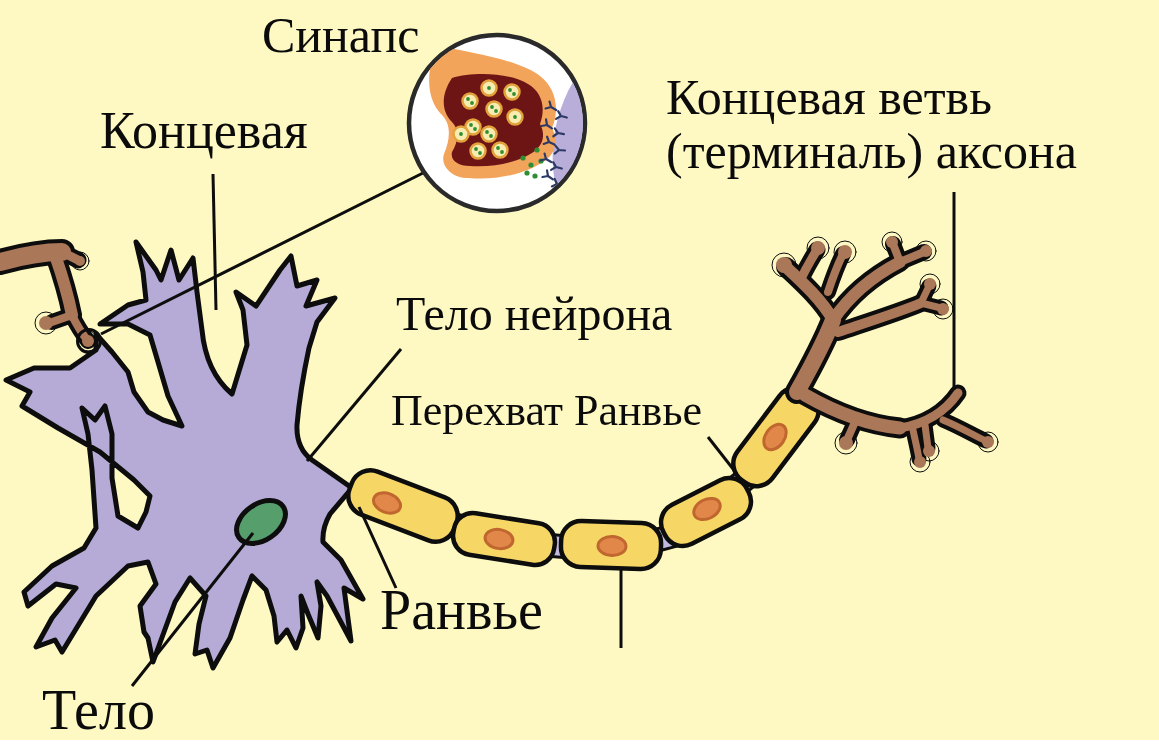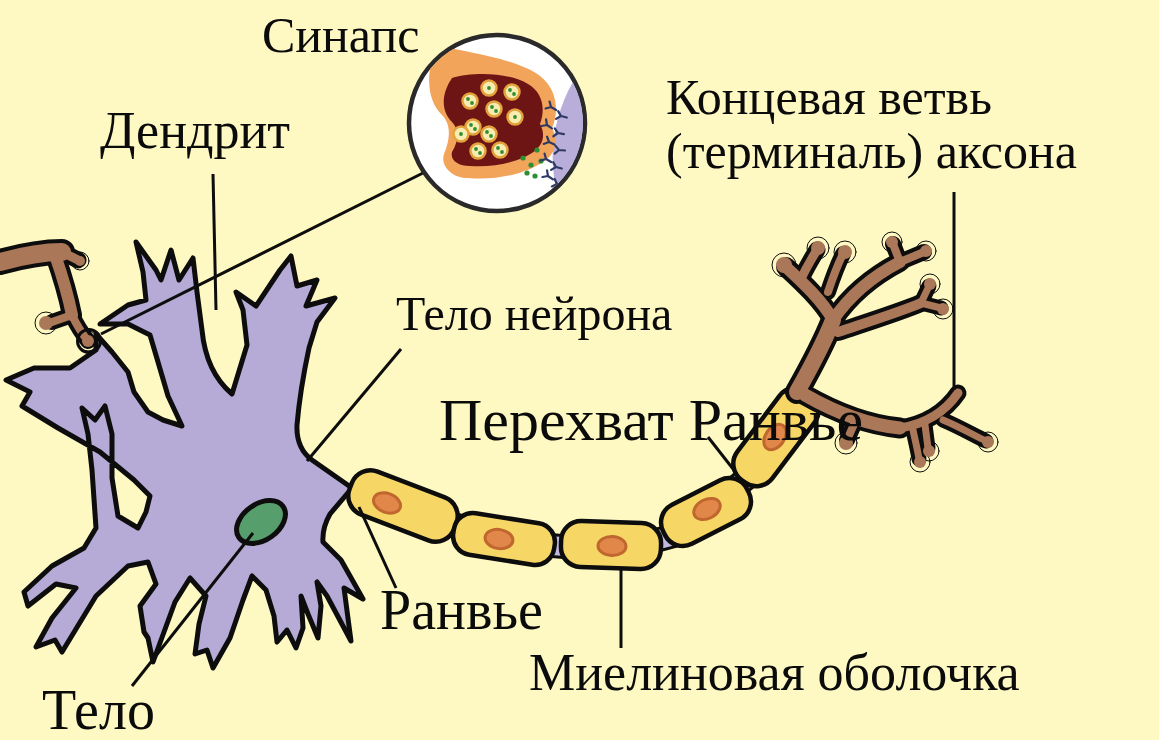--- a/index.html
+++ b/index.html
@@ -4,21 +4,21 @@
 <style>
   html,body{margin:0;padding:0;background:#ffffff;}
   #stage{position:relative;width:1159px;height:740px;background:#fef9c3;overflow:hidden;
          font-family:Liberation Serif, serif;}
   #art{position:absolute;left:0;top:0;}
   .lbl{position:absolute;color:#0b0b0b;line-height:1.1;white-space:pre-line;}
   #lbl-synapse {left:262px;top:8px;  font-size:50px;}
   #lbl-dendrite{left:100px;top:102px;font-size:52px;}
   #lbl-terminal{left:666px;top:70px; font-size:50px;line-height:1.08;}
   #lbl-body    {left:396px;top:288px;font-size:48px;}
-  #lbl-ranvier {left:391px;top:387px;font-size:60px;margin-left:48px;}
+  #lbl-ranvier {left:391px;top:387px;font-size:44px;}
   #lbl-axon    {left:380px;top:580px;font-size:56px;}
   #lbl-myelin  {left:529px;top:644px;font-size:52px;}
   #lbl-nucleus {left:42px; top:680px;font-size:56px;}
 </style>
 </head>
 <body>
 
 <div id="stage">
 
 <svg id="art" width="1159" height="748" viewBox="0 0 1159 748">
@@ -243,22 +243,21 @@
         <path d="M-4,-4 L0,0 M4,-4 L0,0 M0,0 L0,6" transform="translate(546,159) rotate(-60)"></path>
         <path d="M-4,-4 L0,0 M4,-4 L0,0 M0,0 L0,6" transform="translate(556,167) rotate(-75)"></path>
         <path d="M-4,-4 L0,0 M4,-4 L0,0 M0,0 L0,6" transform="translate(548,176) rotate(-55)"></path>
         <path d="M-4,-4 L0,0 M4,-4 L0,0 M0,0 L0,6" transform="translate(557,184) rotate(-70)"></path>
       </g>
     </g>
   </g>
 </svg>
 
 <div class="lbl" id="lbl-synapse">Синапс</div>
-<div class="lbl" id="lbl-dendrite">Дендрит</div>
+<div class="lbl" id="lbl-dendrite">Концевая</div>
 <div class="lbl" id="lbl-terminal">Концевая ветвь
 (терминаль) аксона</div>
 <div class="lbl" id="lbl-body">Тело нейрона</div>
 <div class="lbl" id="lbl-ranvier">Перехват Ранвье</div>
 <div class="lbl" id="lbl-axon">Ранвье</div>
-<div class="lbl" id="lbl-myelin">Миелиновая оболочка</div>
 <div class="lbl" id="lbl-nucleus">Тело</div>
 
 </div>
 
 </body></html>

